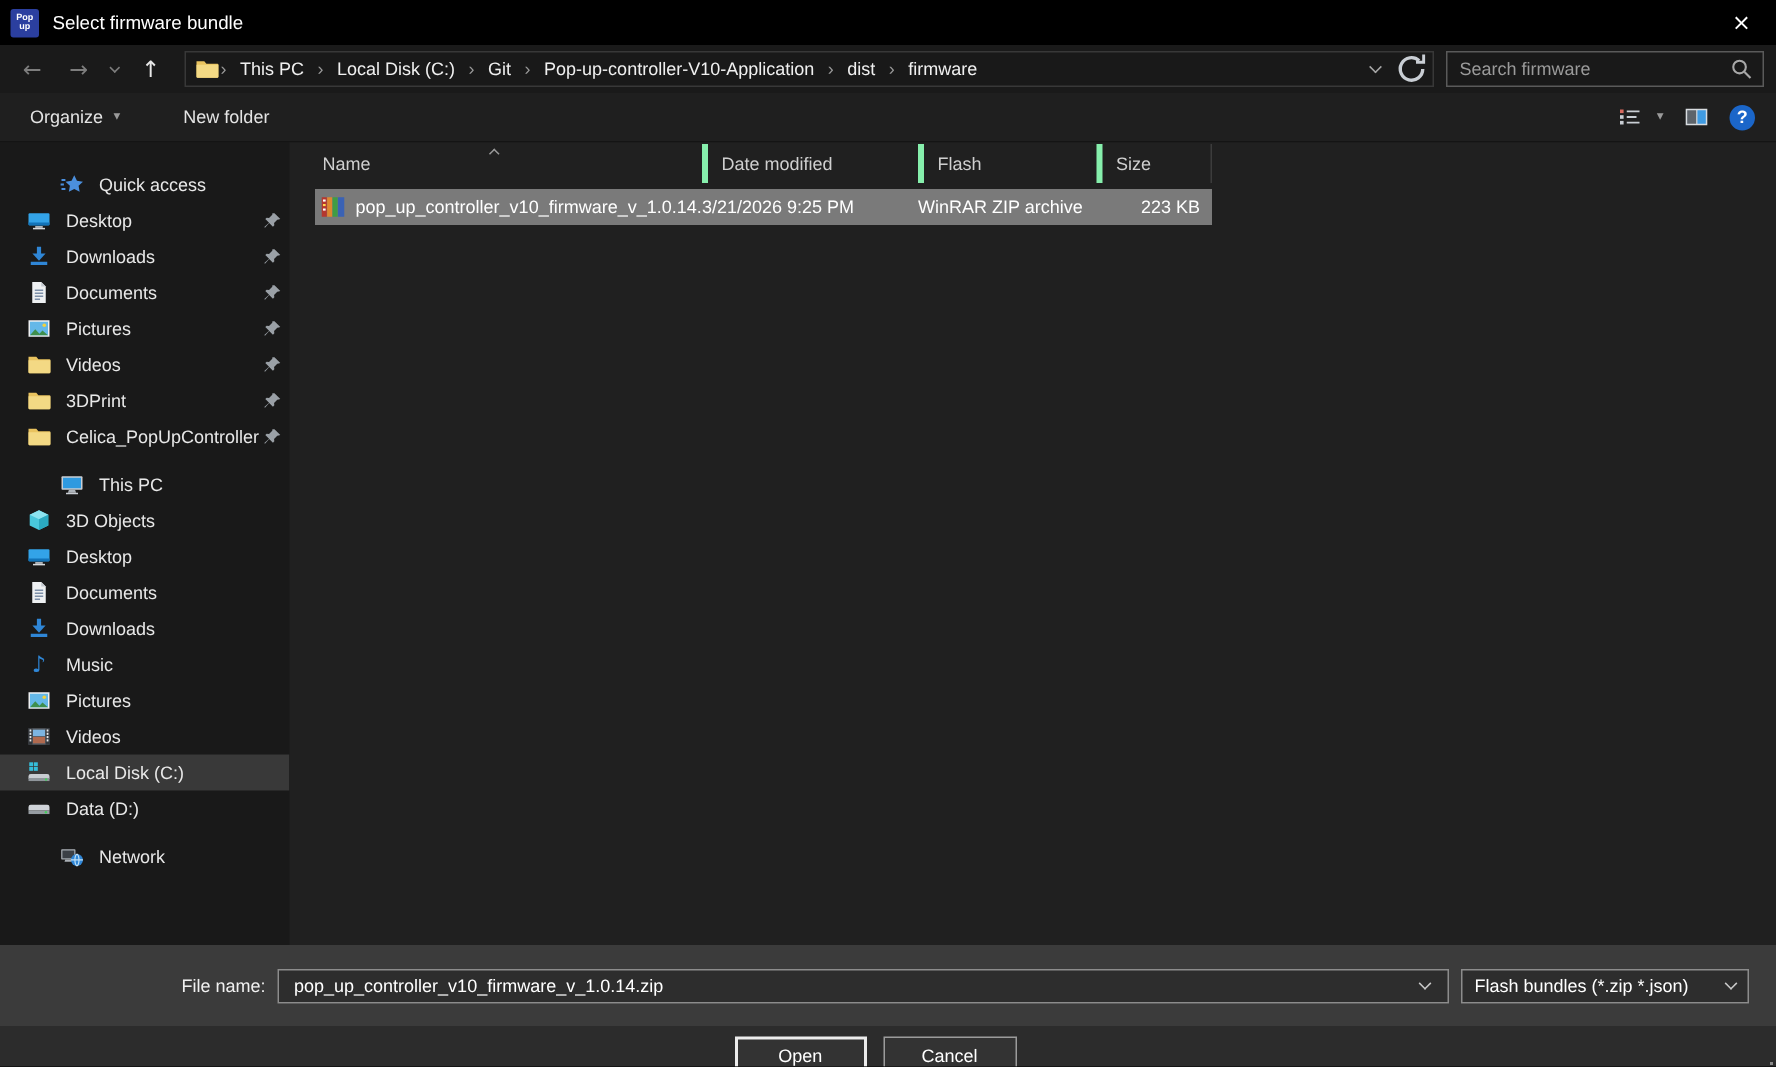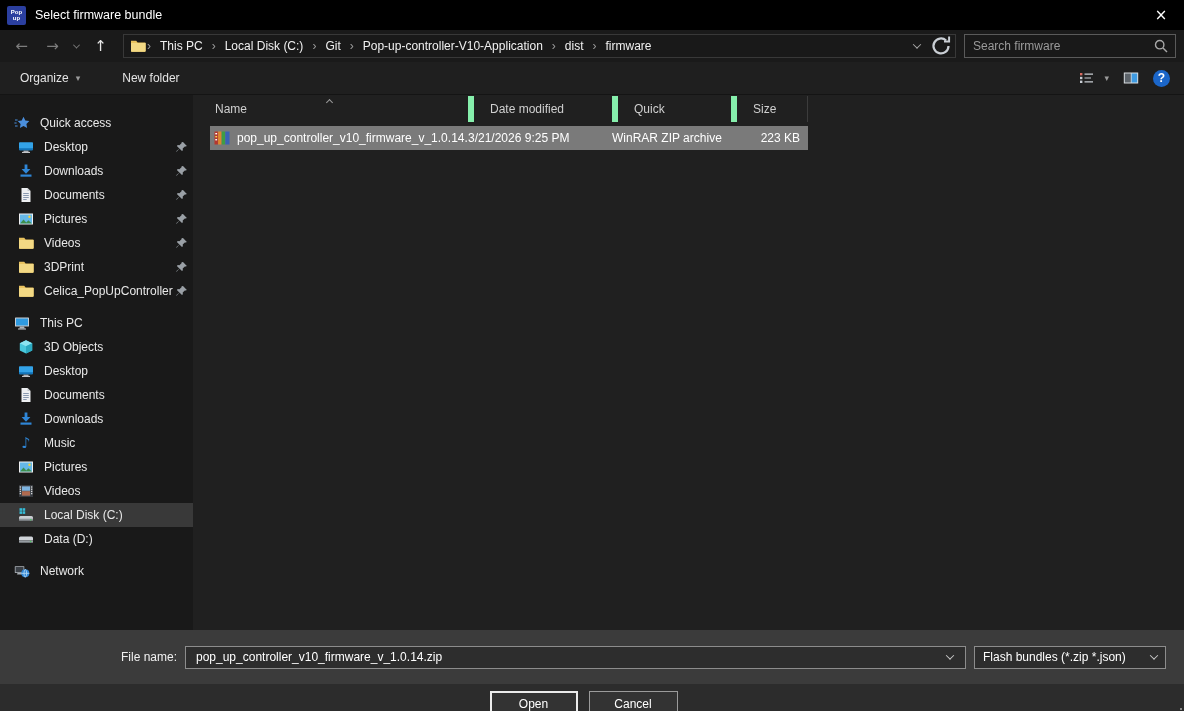--- a/index.html
+++ b/index.html
@@ -44,34 +44,34 @@
   .tbitem{display:flex;align-items:center;gap:7px;color:#e4e4e4;cursor:pointer;margin-right:42px;}
   .tbcaret{color:#9a9a9a;font-size:9px;font-family:"DejaVu Sans",sans-serif;}
   .tbright{margin-left:auto;display:flex;align-items:center;gap:14px;}
   .tbicon{display:flex;align-items:center;gap:9px;cursor:pointer;}
   .helpdot{width:17px;height:17px;border-radius:50%;background:#1b66c9;color:#fff;font-weight:bold;
            font-size:12px;display:flex;align-items:center;justify-content:center;cursor:pointer;}
 
   
   .main{display:flex;height:535px;}
   .sidebar{width:193px;flex:none;background:#191919;padding-top:16px;overflow:hidden;}
-  .srow{height:24px;display:flex;align-items:center;padding-left:14px;cursor:pointer;white-space:nowrap;}
+  .srow{height:24px;display:flex;align-items:center;padding-left:40px;cursor:pointer;white-space:nowrap;}
   .srow.child{padding-left:18px;}
   .srow.sel{background:#393939;}
   .slabel{margin-left:10px;color:#e8e8e8;overflow:hidden;flex:1;}
   .sgap{height:8px;}
   .ic{width:16px;height:16px;display:inline-flex;align-items:center;justify-content:center;flex:none;}
   .ic svg{width:16px;height:16px;display:block;}
   .ic.pin{margin-left:auto;margin-right:5px;width:13px;height:13px;}
   .ic.pin svg{width:13px;height:13px;}
   .note{color:#2f86d6;font-size:15px;line-height:1;font-family:"DejaVu Sans",sans-serif;}
 
   .filearea{flex:1;background:#202020;padding-top:1px;position:relative;}
   .lheader{display:flex;height:26px;position:relative;}
-  .hcell{display:flex;align-items:center;padding-left:16px;border-left:6px solid #86efac;color:#cfcfcf;cursor:pointer;}
+  .hcell{display:flex;align-items:center;padding-left:9px;border-left:4px solid #86efac;color:#cfcfcf;cursor:pointer;}
   .hcell.col-name{border-left:none;padding-left:22px;}
   .col-name{width:275px;} .col-date{width:144px;} .col-type{width:119px;} .col-size{width:77px;}
   .hcell.col-size{border-right:1px solid #3c3c3c;}
   .sortchev{position:absolute;left:134px;top:4px;width:5px;height:5px;border-right:1.4px solid #9a9a9a;
             border-bottom:1.4px solid #9a9a9a;transform:rotate(-135deg);}
   .lrows{margin-top:4px;}
   .frow{margin-left:17px;width:598px;height:24px;display:flex;align-items:center;cursor:pointer;}
   .frow.sel{background:#7a7a7a;color:#fff;}
   .fcell{white-space:nowrap;overflow:hidden;}
   .col-name-r{width:258px;display:flex;align-items:center;gap:7px;padding-left:4px;}
@@ -446,21 +446,21 @@
               <path d="M7.3 10.3h8M11.3 6.3c1.8 1.2 1.8 6.8 0 8M11.3 6.3c-1.8 1.2-1.8 6.8 0 8" stroke="#bfe0f7" stroke-width="0.8" fill="none"></path>
             </svg>
           </span>
           <span class="slabel">Network</span>
         </div>
       </aside>
     <section class="filearea">
       <div class="lheader">
           <div class="hcell col-name">Name</div>
           <div class="hcell col-date">Date modified</div>
-          <div class="hcell col-type">Quick</div>
+          <div class="hcell col-type">Flash</div>
           <div class="hcell col-size">Size</div>
           <span class="sortchev"></span>
         </div>
       <div class="lrows">
           <div class="frow sel">
             <div class="fcell col-name-r">
               <span class="ic">
                 <svg viewBox="0 0 16 16">
                   <rect x="0.5" y="1.5" width="3.4" height="13" fill="#b5372e"></rect>
                   <rect x="4.1" y="1.5" width="3.4" height="13" fill="#e0872f"></rect>

